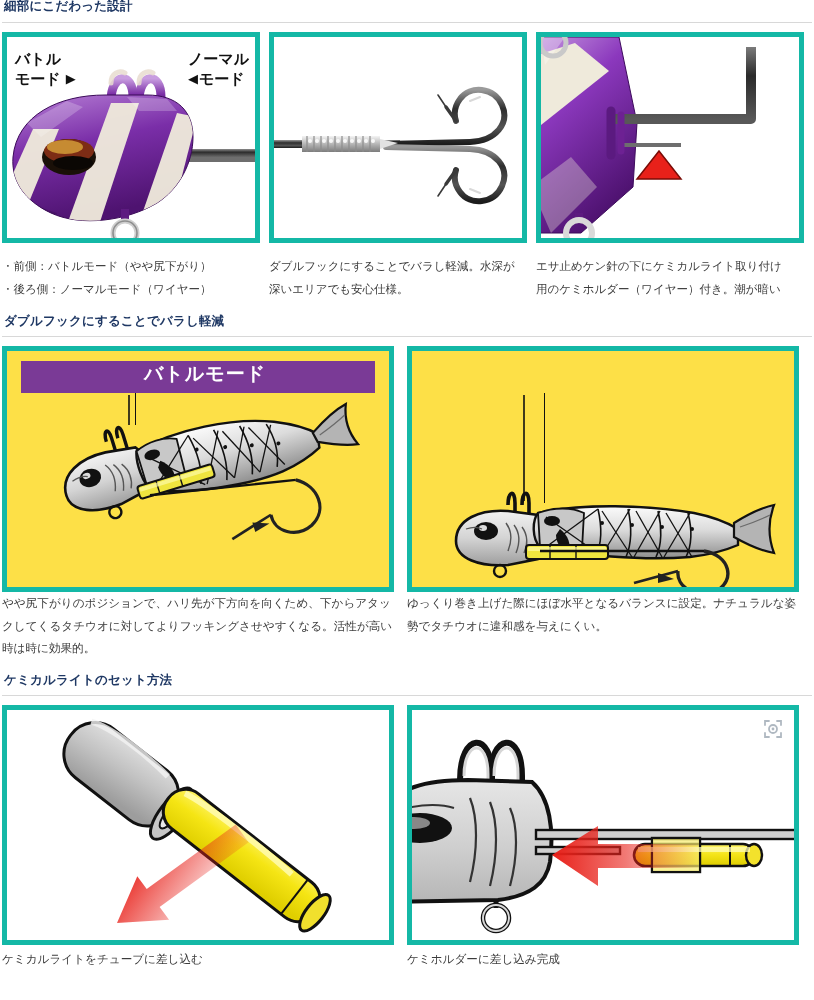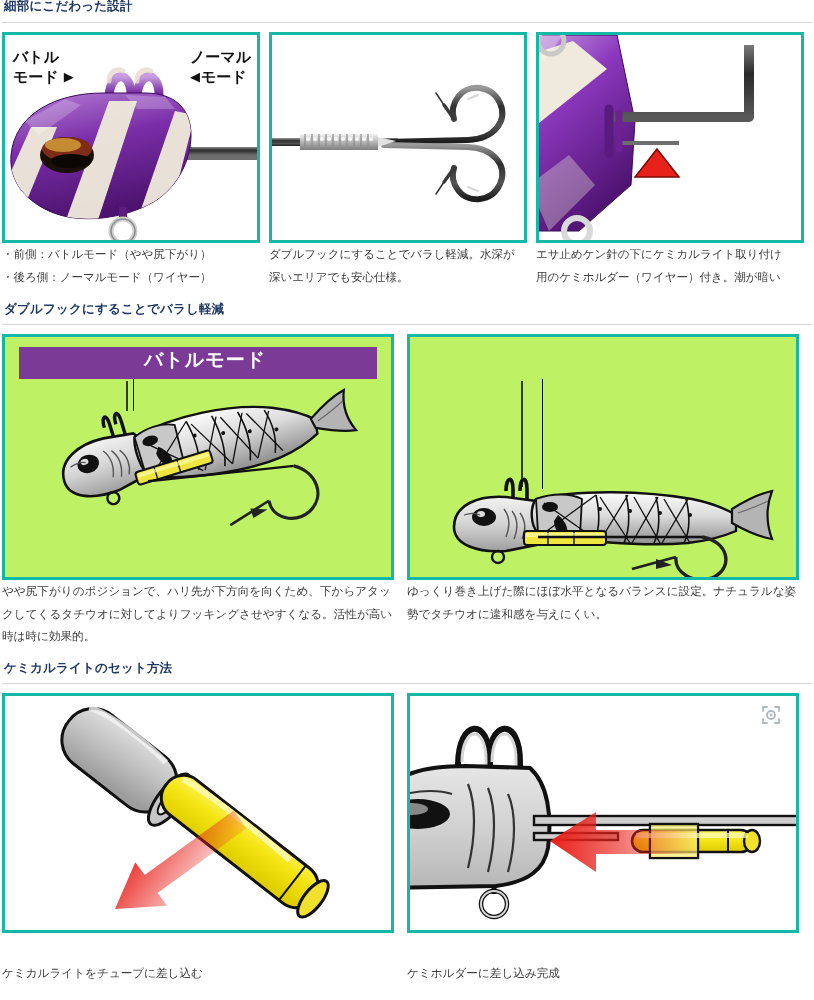--- a/index.html
+++ b/index.html
@@ -22,33 +22,33 @@
     line-height: 1;
     padding: 0 0 0 2px;
   }
   .sect-rule {
     border: 0; border-top: 1px solid #d8d8d8;
     margin: 9px 0 0 0; width: 100%;
   }
 
   
   .panel {
-    border: 3px solid #14b8a6;
-    background: #bef264;
+    border: 5px solid #14b8a6;
+    background: #fde047;
     position: relative;
     overflow: hidden;
   }
   .row { display: flex; }
 
   
   #row-photos { gap: 9px; padding: 0 2px; margin-top: 9px; }
   #row-photos .panel { width: 258px; height: 211px; flex: 0 0 258px; }
   #row-photos .panel:last-child { flex: 0 0 268px; width: 268px; }
 
-  .cap-row { display: flex; gap: 9px; padding: 0 2px; margin-top: 0; }
+  .cap-row { display: flex; gap: 9px; padding: 0 2px; margin-top: 12px; }
   .cap {
     width: 258px; flex: 0 0 258px;
     font-size: 11.5px; line-height: 2.0; color: #3c3c3c;
   }
   .cap:last-child { flex: 0 0 268px; width: 268px; }
   .cap div { white-space: nowrap; }
 
   
   #row-modes { gap: 13px; padding: 0 2px; margin-top: 9px; }
   #row-modes .panel { width: 392px; height: 246px; flex: 0 0 392px; }
@@ -64,21 +64,21 @@
   .mode-cap-row { display: flex; gap: 13px; padding: 0 2px; }
   .mode-cap {
     width: 392px; flex: 0 0 392px;
     font-size: 11.6px; line-height: 1.95; color: #3c3c3c;
   }
 
   
   #row-chem { gap: 13px; padding: 0 2px; margin-top: 9px; }
   #row-chem .panel { width: 392px; height: 240px; flex: 0 0 392px; }
 
-  .chem-cap-row { display: flex; gap: 13px; padding: 0 2px; margin-top: 31px; }
+  .chem-cap-row { display: flex; gap: 13px; padding: 0 2px; margin-top: 5px; }
   .chem-cap {
     width: 392px; flex: 0 0 392px;
     font-size: 11.6px; line-height: 1.6; color: #3c3c3c;
   }
 
   .zoom-icon {
     position: absolute; right: 9px; top: 9px;
     width: 18px; height: 18px; opacity: .55;
   }
 

